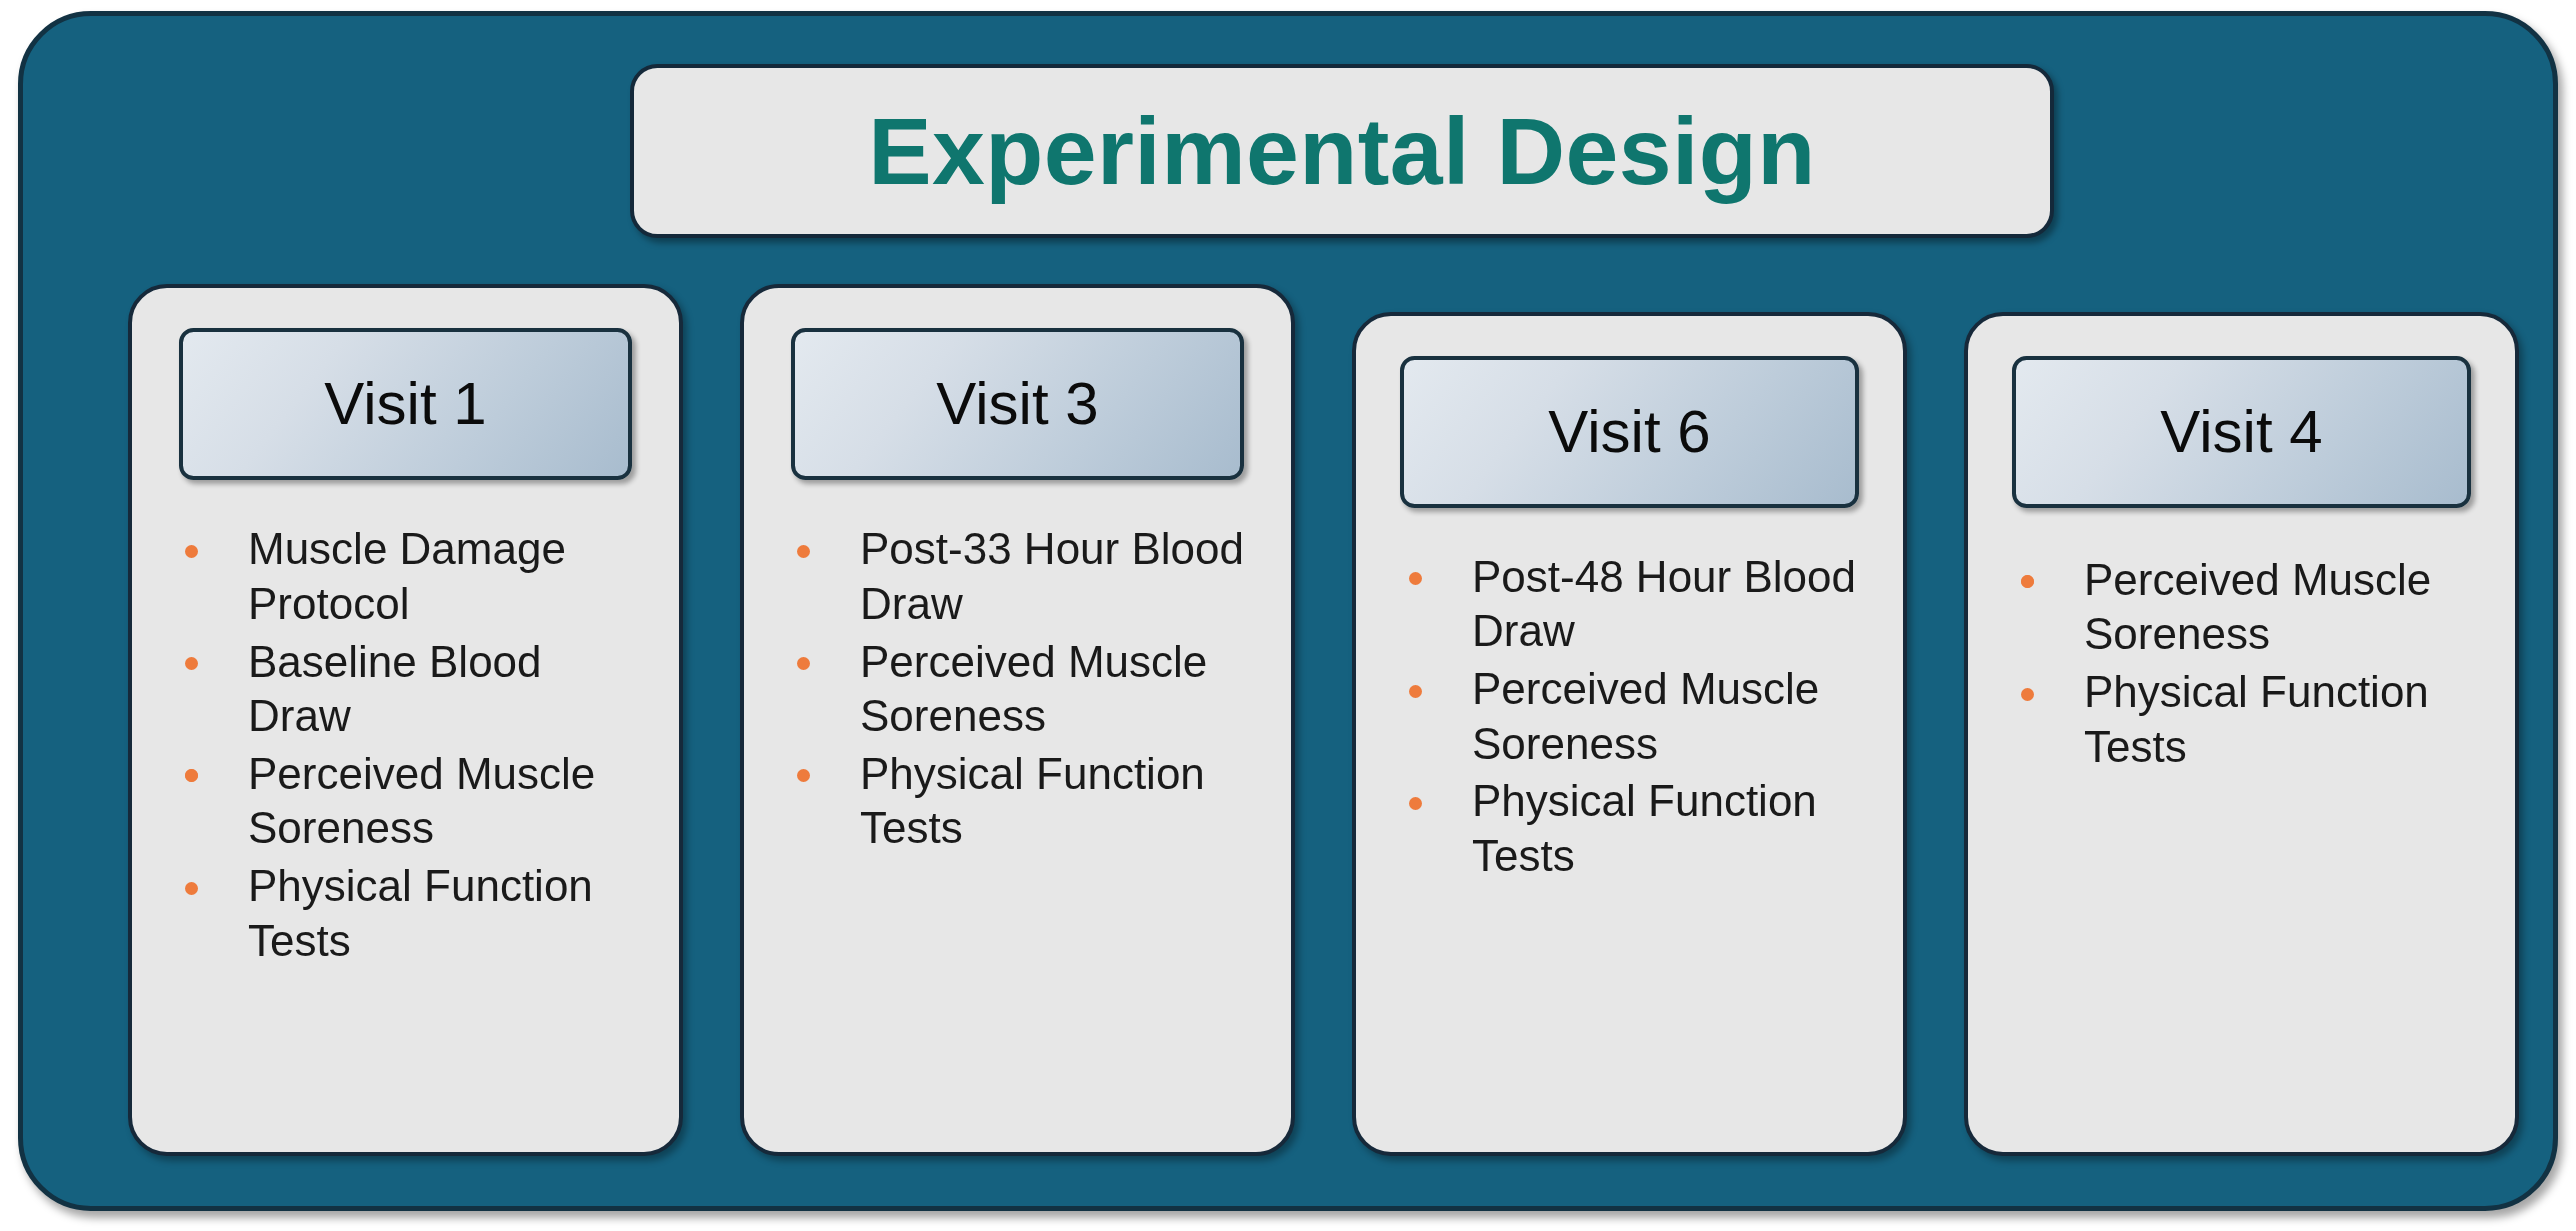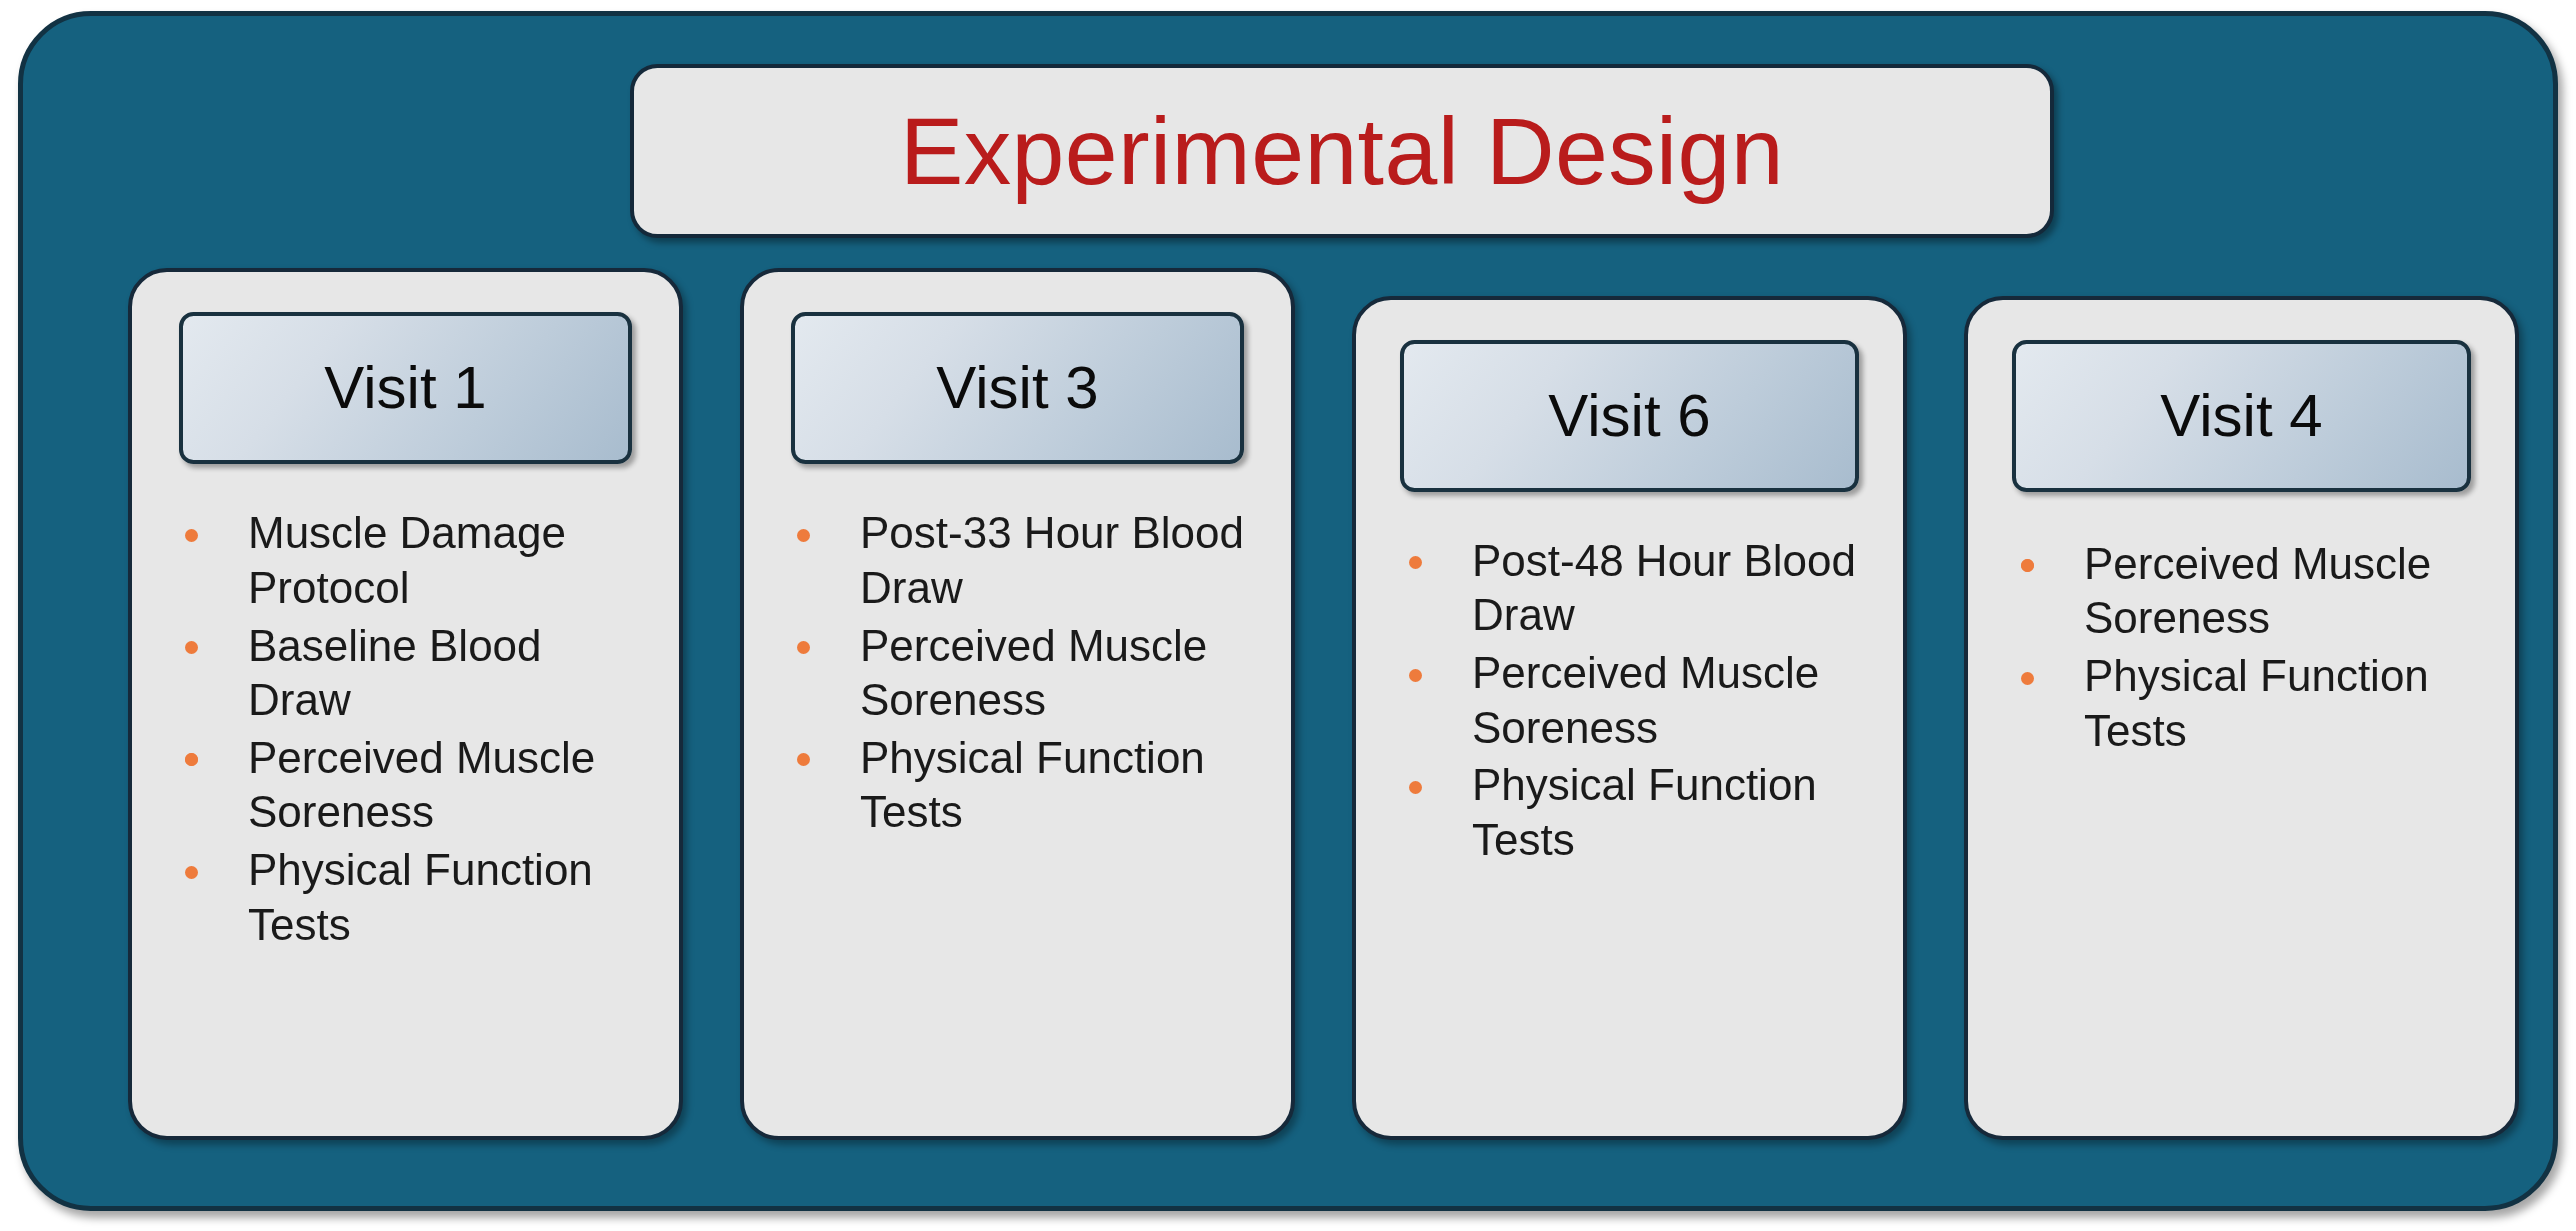--- a/index.html
+++ b/index.html
@@ -46,32 +46,32 @@
     border: 4px solid #14293A;
     border-radius: 27.4px;
     box-sizing: border-box;
     display: flex;
     align-items: center;
     justify-content: center;
     box-shadow: 4px 4.8px 6.5px rgba(0,0,0,0.35);
   }
   .title-text {
     font-size: 95px;
-    font-weight: 400;
-    color: #b91c1c;
+    font-weight: 700;
+    color: #0f766e;
     letter-spacing: 0.4px;
     line-height: 1;
     white-space: nowrap;
   }
 
   
   .cards-row {
     position: absolute;
     left: 105px;
-    top: 252px;
+    top: 268px;
     width: 2391px;
     height: 872px;
     display: flex;
     justify-content: space-between;
   }
 
   .card {
     position: relative;
     width: 555px;
     background: #E7E7E7;

